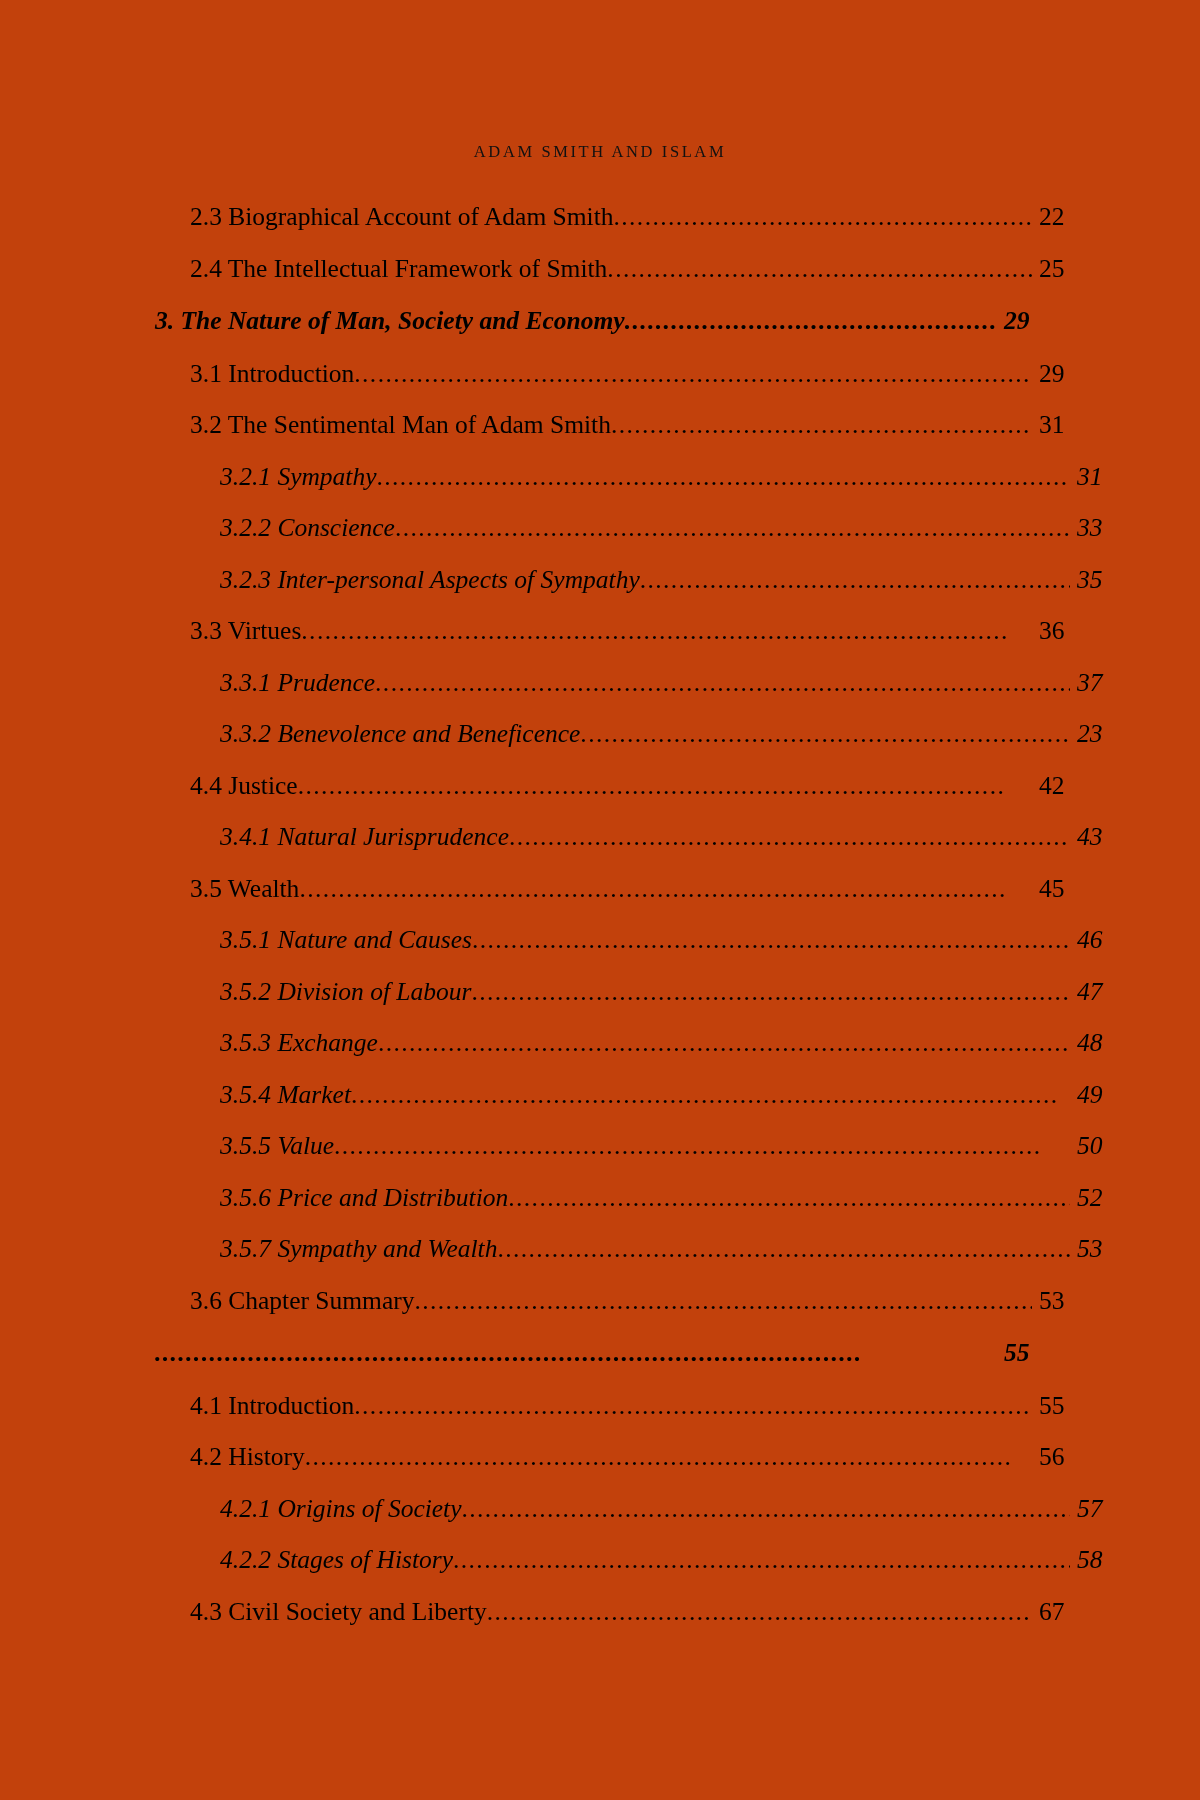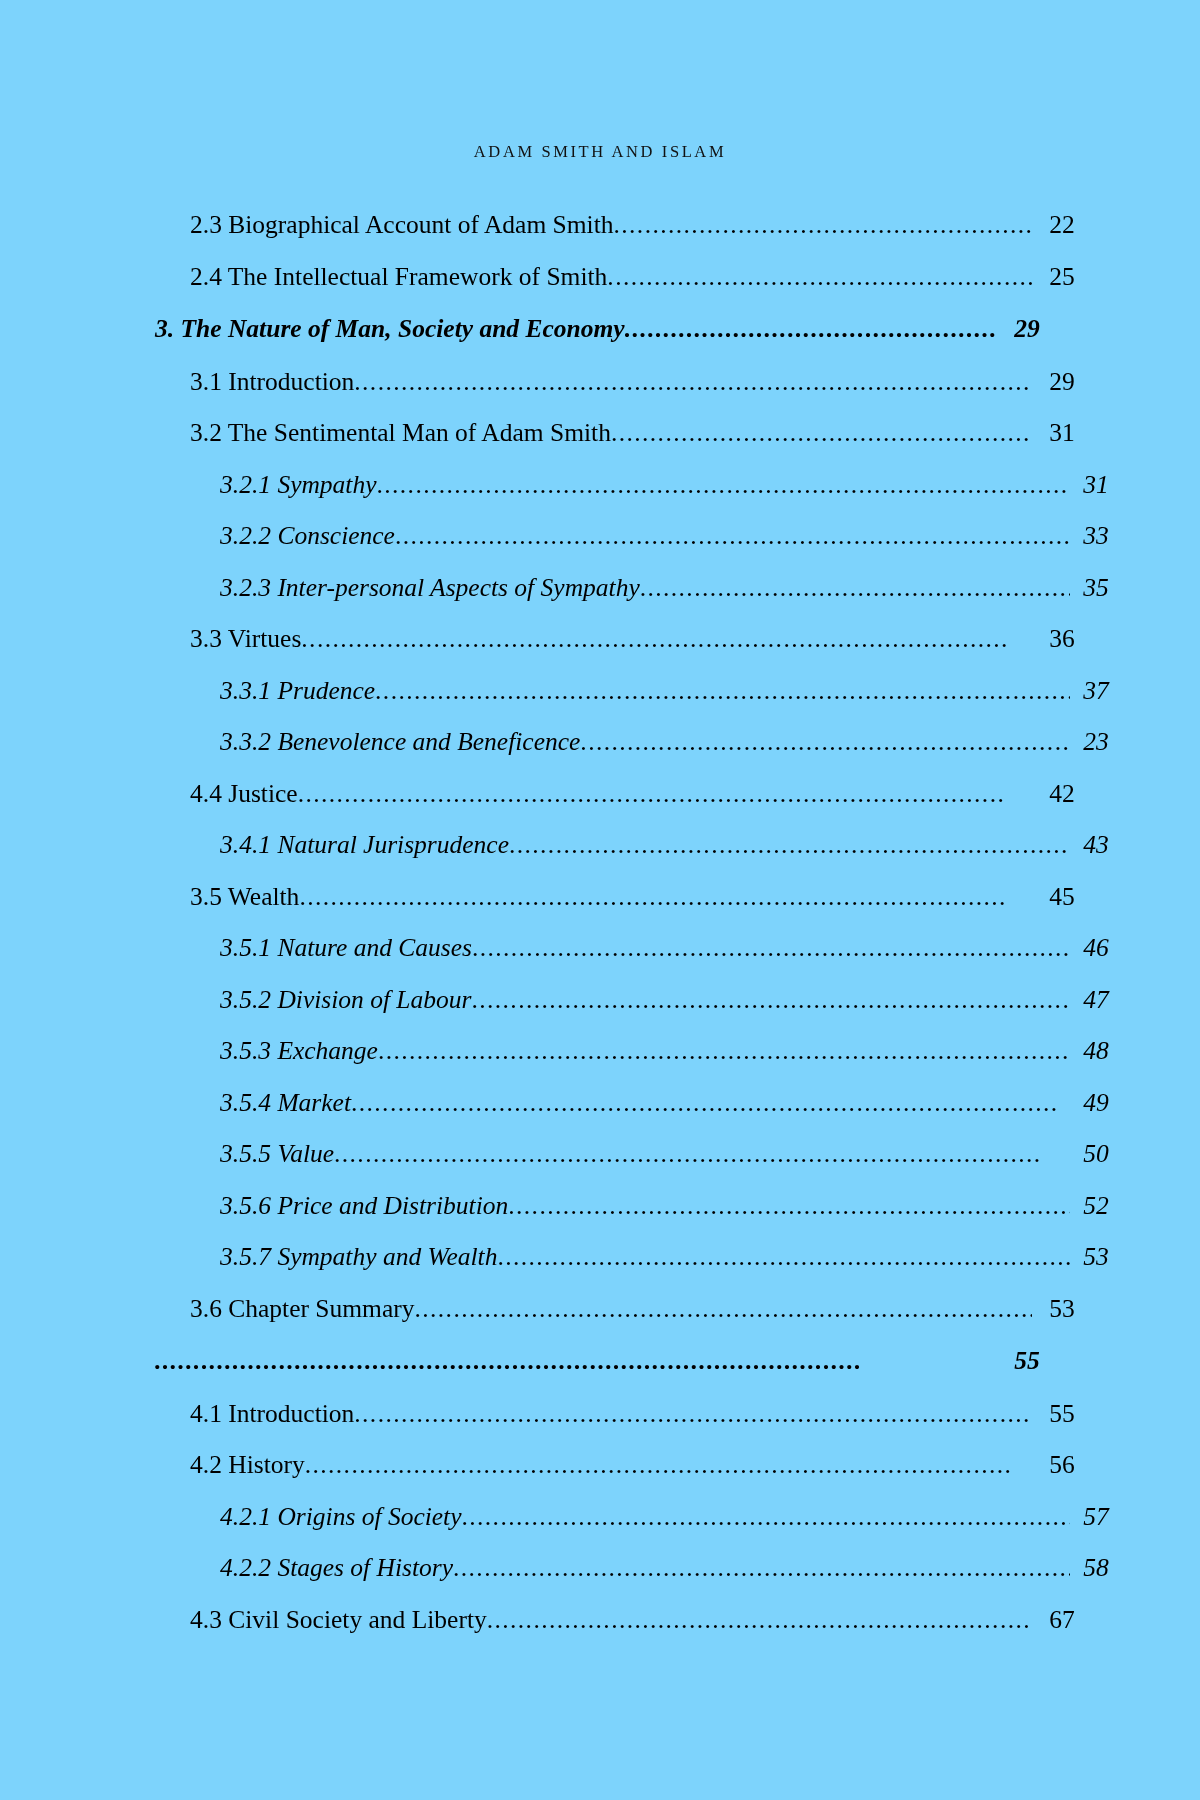--- a/index.html
+++ b/index.html
@@ -15,21 +15,21 @@
     position: relative;
     overflow: hidden;
   }
 
   .page {
     position: absolute;
     left: 0;
     top: 0;
     width: 1200px;
     height: 1800px;
-    background: #7dd3fc;
+    background: #c2410c;
   }
 
   
   .running-head {
     position: absolute;
     top: 142px;
     left: 0;
     width: 1200px;
     text-align: center;
     font-size: 16.5px;
@@ -65,21 +65,21 @@
     overflow: hidden;
     white-space: nowrap;
     font-size: 25.5px;
     letter-spacing: 1.4px;
     color: #000;
     min-width: 10px;
   }
 
   .toc-entry .page-no {
     flex: 0 0 auto;
-    text-align: center;
+    text-align: left;
     font-size: 25.5px;
     padding-left: 7px;
   }
 
   
   .lvl1 {
     padding-left: 0px;
     margin-top: 27px;
     margin-bottom: 27px;
     font-style: italic;
@@ -113,21 +113,21 @@
   .lvl3 .label,
   .lvl3 .page-no {
     font-style: italic;
   }
   .lvl3 .page-no {
     width: 38px;
   }
 
   
   .toc .toc-entry:first-child {
-    margin-top: 16px;
+    margin-top: 8px;
   }
 
   
   .folio {
     position: absolute;
     bottom: 135px;
     left: 0;
     width: 1200px;
     text-align: center;
     font-size: 22px;

